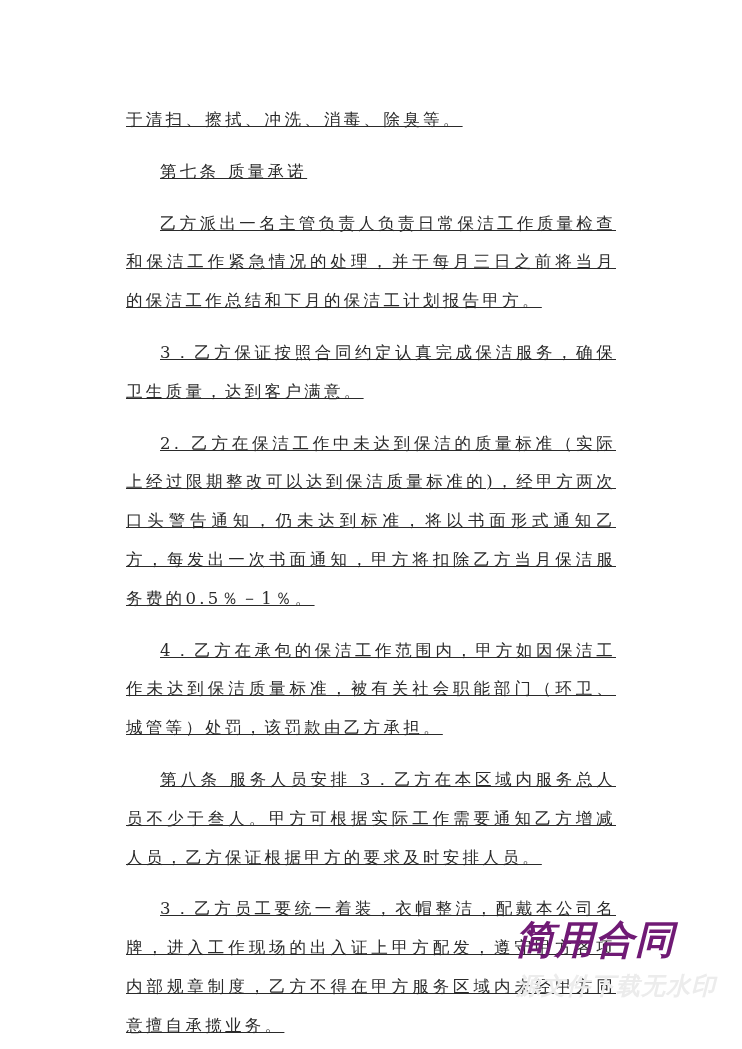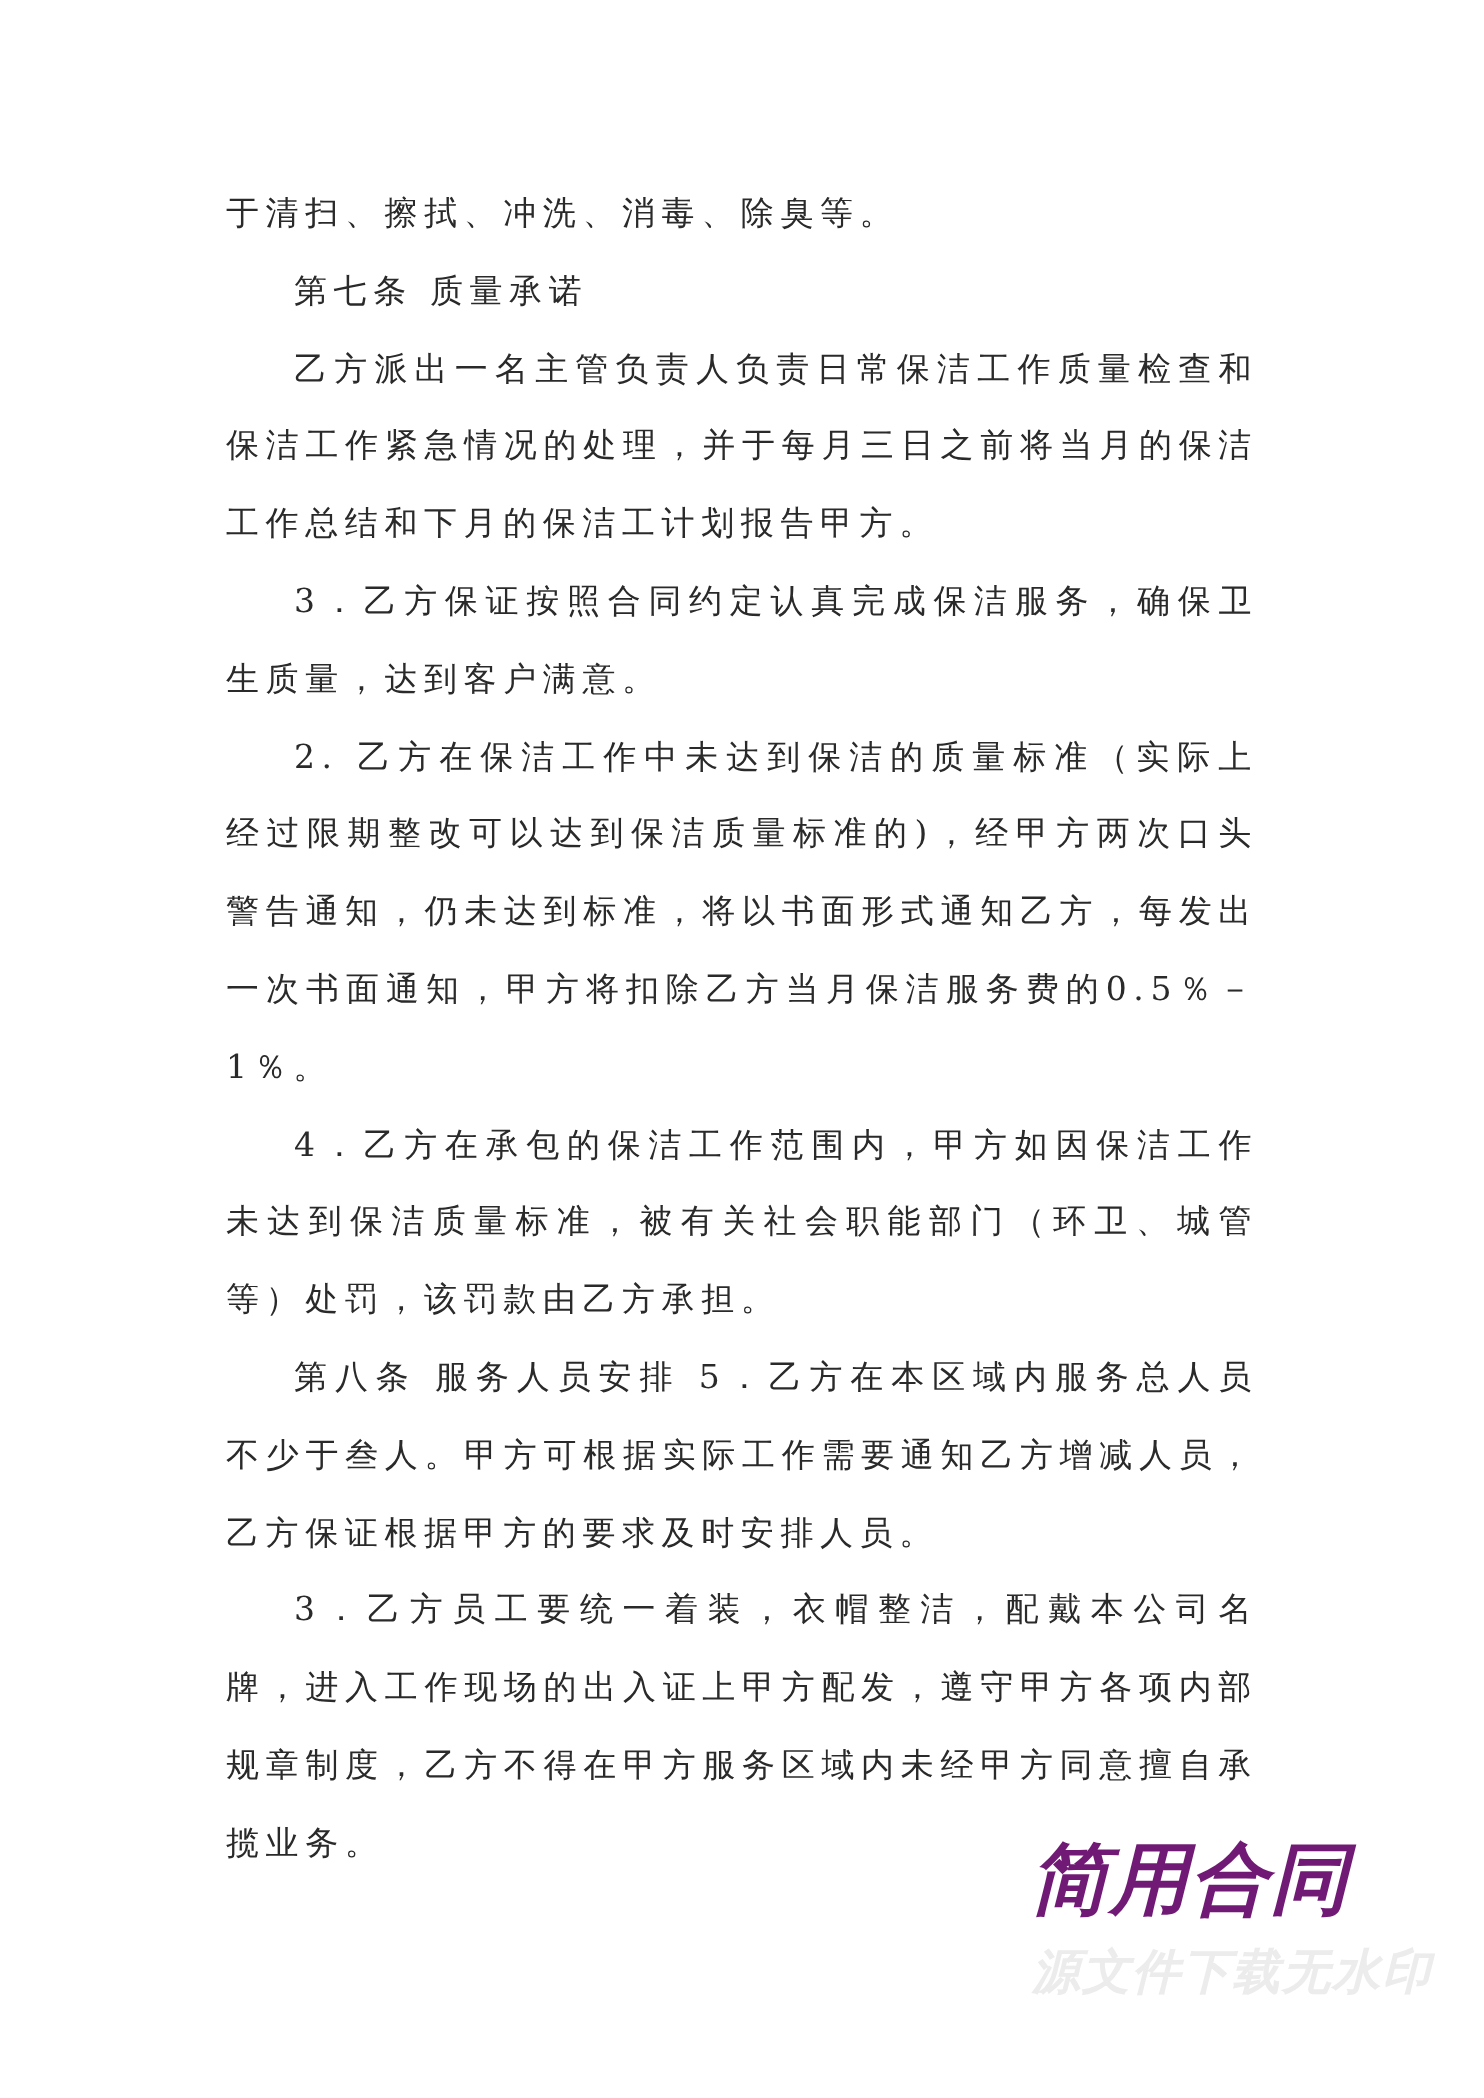--- a/index.html
+++ b/index.html
@@ -4,21 +4,21 @@
 <style>
   html, body { margin:0; padding:0; }
   body {
     width:742px; height:1049px; background:#ffffff; position:relative; overflow:hidden;
     font-family: "DejaVu Serif", "Liberation Serif", serif;
     color:#2a2a2a;
   }
   .page { position:absolute; left:113px; top:88px; width:516px; }
   .p {
     font-size:16.5px; line-height:38.8px; letter-spacing:3.3px;
-    text-align:justify; margin:0; word-break:break-all;
+    text-align:justify; margin:13px; word-break:break-all;text-decoration:underline;
   }
   .indent { text-indent:34px; }
   .wm1 {
     position:absolute; left:515px; top:913px; font-family:"DejaVu Sans", sans-serif;
     font-weight:bold; font-style:italic; font-size:39px; color:#701a75; letter-spacing:1px;
   }
   .wm2 {
     position:absolute; left:516px; top:970px; font-family:"DejaVu Sans", sans-serif;
     font-weight:bold; font-style:italic; font-size:24px; color:#ececec; letter-spacing:1px;
   }
@@ -26,18 +26,18 @@
 </head>
 <body>
 
 <div class="page">
   <p class="p">于清扫、擦拭、冲洗、消毒、除臭等。</p>
   <p class="p indent">第七条 质量承诺</p>
   <p class="p indent">乙方派出一名主管负责人负责日常保洁工作质量检查和保洁工作紧急情况的处理，并于每月三日之前将当月的保洁工作总结和下月的保洁工计划报告甲方。</p>
   <p class="p indent">3．乙方保证按照合同约定认真完成保洁服务，确保卫生质量，达到客户满意。</p>
   <p class="p indent">2. 乙方在保洁工作中未达到保洁的质量标准（实际上经过限期整改可以达到保洁质量标准的)，经甲方两次口头警告通知，仍未达到标准，将以书面形式通知乙方，每发出一次书面通知，甲方将扣除乙方当月保洁服务费的0.5％－1％。</p>
   <p class="p indent">4．乙方在承包的保洁工作范围内，甲方如因保洁工作未达到保洁质量标准，被有关社会职能部门（环卫、城管等）处罚，该罚款由乙方承担。</p>
-  <p class="p indent">第八条 服务人员安排 5．乙方在本区域内服务总人员不少于叁人。甲方可根据实际工作需要通知乙方增减人员，乙方保证根据甲方的要求及时安排人员。</p>
+  <p class="p indent">第八条 服务人员安排 3．乙方在本区域内服务总人员不少于叁人。甲方可根据实际工作需要通知乙方增减人员，乙方保证根据甲方的要求及时安排人员。</p>
   <p class="p indent">3．乙方员工要统一着装，衣帽整洁，配戴本公司名牌，进入工作现场的出入证上甲方配发，遵守甲方各项内部规章制度，乙方不得在甲方服务区域内未经甲方同意擅自承揽业务。</p>
 </div>
 
 <div class="wm1">简用合同</div>
 <div class="wm2">源文件下载无水印</div>
 
 </body></html>

